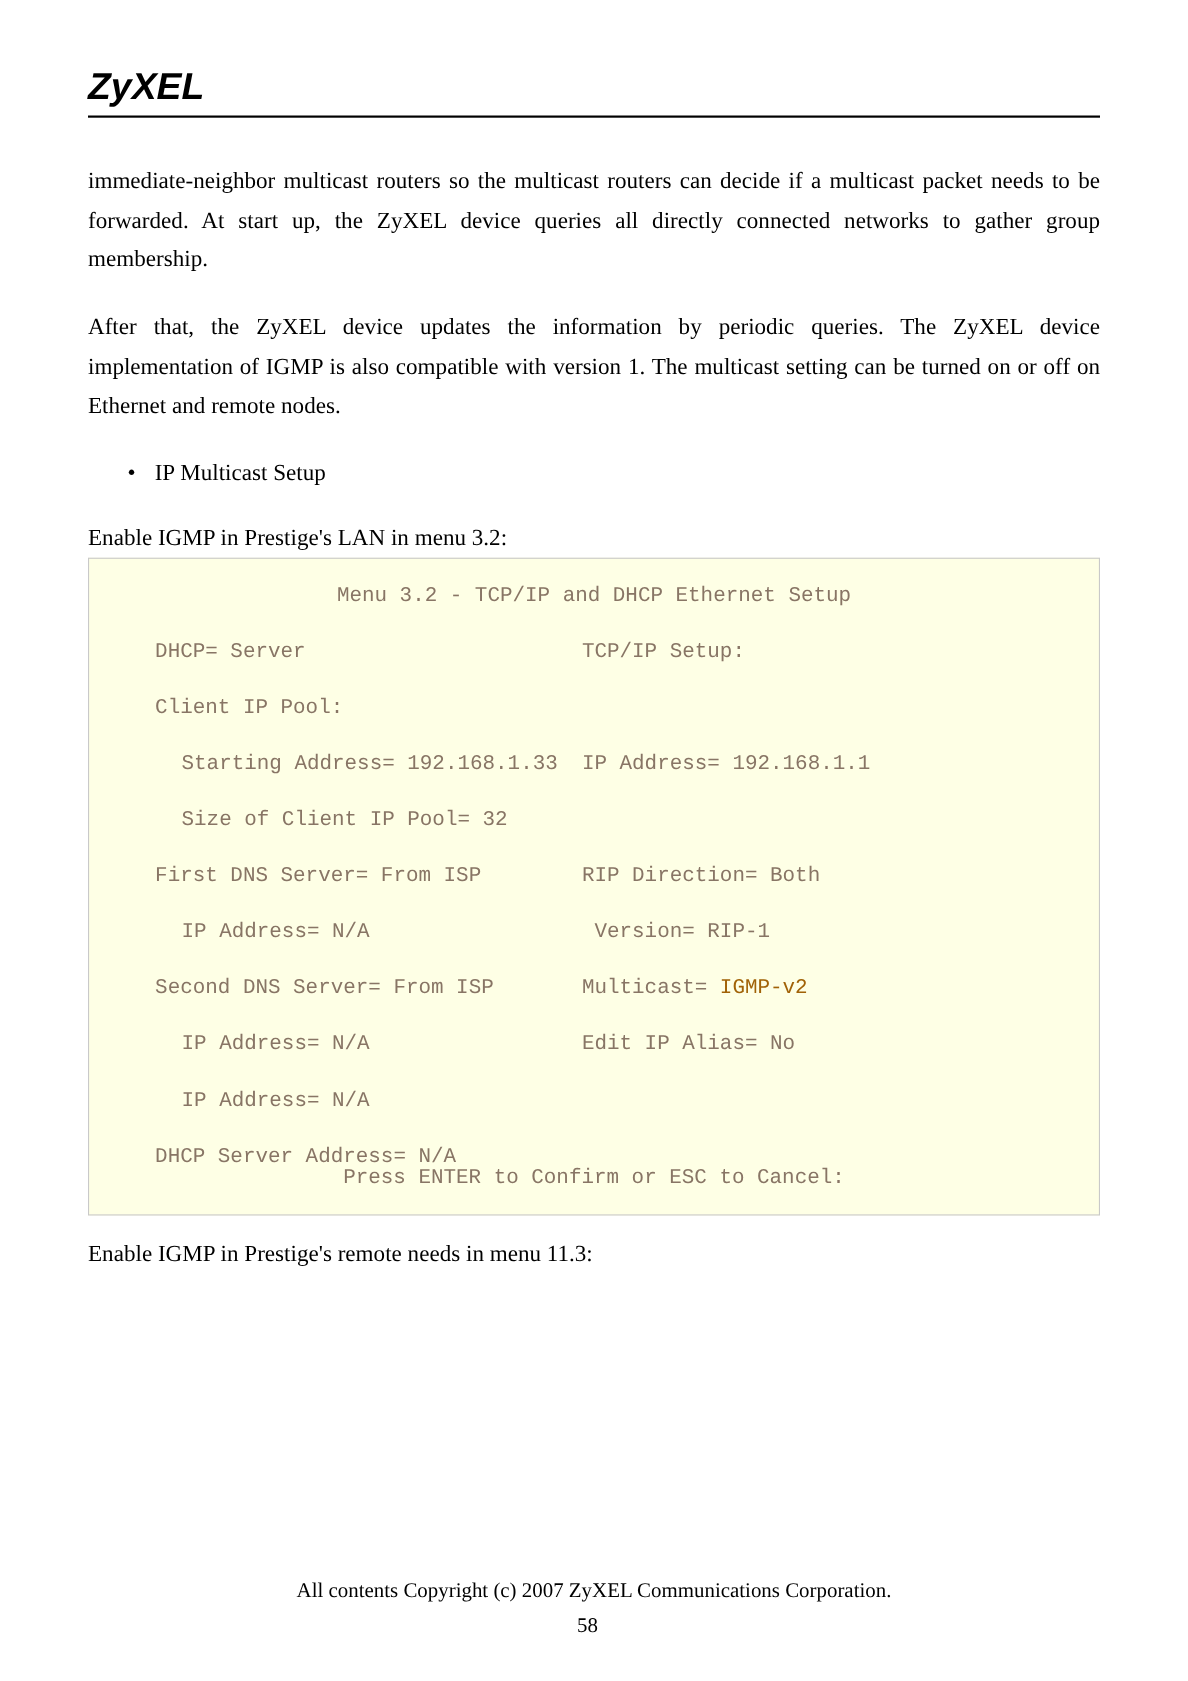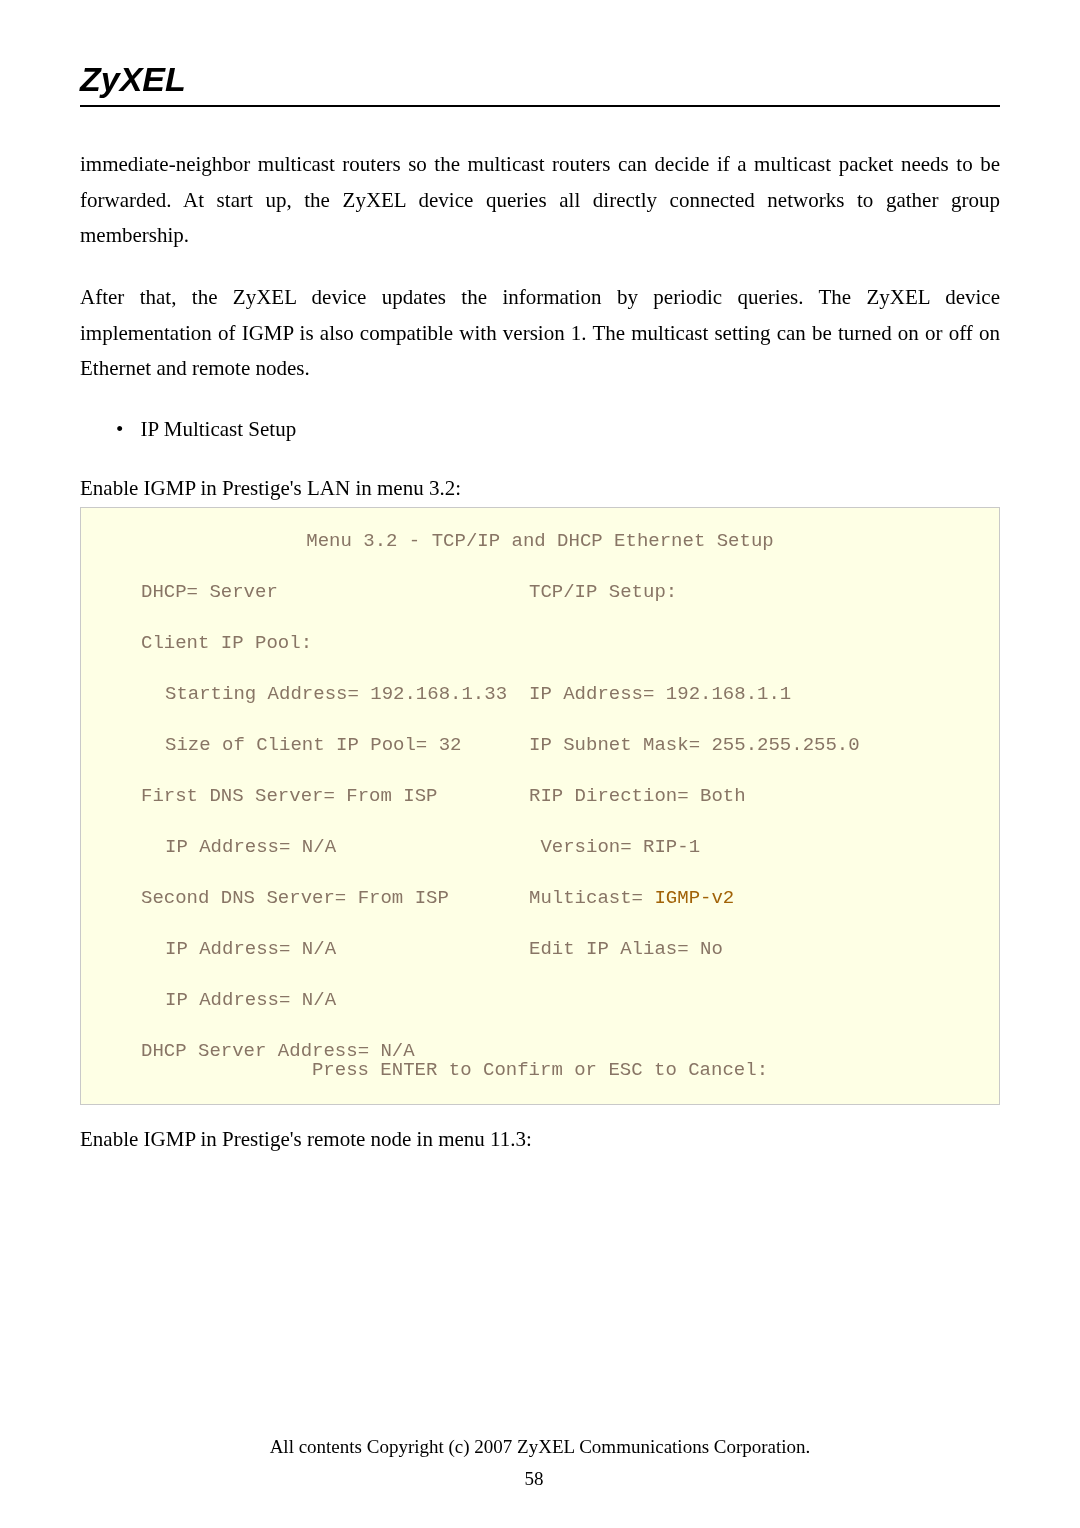--- a/index.html
+++ b/index.html
@@ -100,21 +100,20 @@
       <div class="term-row">
         <div class="col-l i1">Client IP Pool:</div>
         <div class="col-r"></div>
       </div>
       <div class="term-row">
         <div class="col-l i2">Starting Address= 192.168.1.33</div>
         <div class="col-r">IP Address= 192.168.1.1</div>
       </div>
       <div class="term-row">
         <div class="col-l i2">Size of Client IP Pool= 32</div>
-        <div class="col-r">IP Subnet Mask= 255.255.255.0</div>
       </div>
       <div class="term-row">
         <div class="col-l i1">First DNS Server= From ISP</div>
         <div class="col-r">RIP Direction= Both</div>
       </div>
       <div class="term-row">
         <div class="col-l i2">IP Address= N/A</div>
         <div class="col-r"> Version= RIP-1</div>
       </div>
       <div class="term-row">
@@ -130,16 +129,16 @@
         <div class="col-r"></div>
       </div>
       <div class="term-row">
         <div class="col-l i1">DHCP Server Address= N/A</div>
         <div class="col-r"></div>
       </div>
     </div>
   <div class="term-foot">Press ENTER to Confirm or ESC to Cancel:</div>
 </div>
 
-<p class="post-text">Enable IGMP in Prestige's remote node in menu 11.3:</p>
+<p class="post-text">Enable IGMP in Prestige's remote needs in menu 11.3:</p>
 
 <div class="copyright">All contents Copyright (c) 2007 ZyXEL Communications Corporation.</div>
 <div class="pagenum">58</div>
 
 </body></html>

